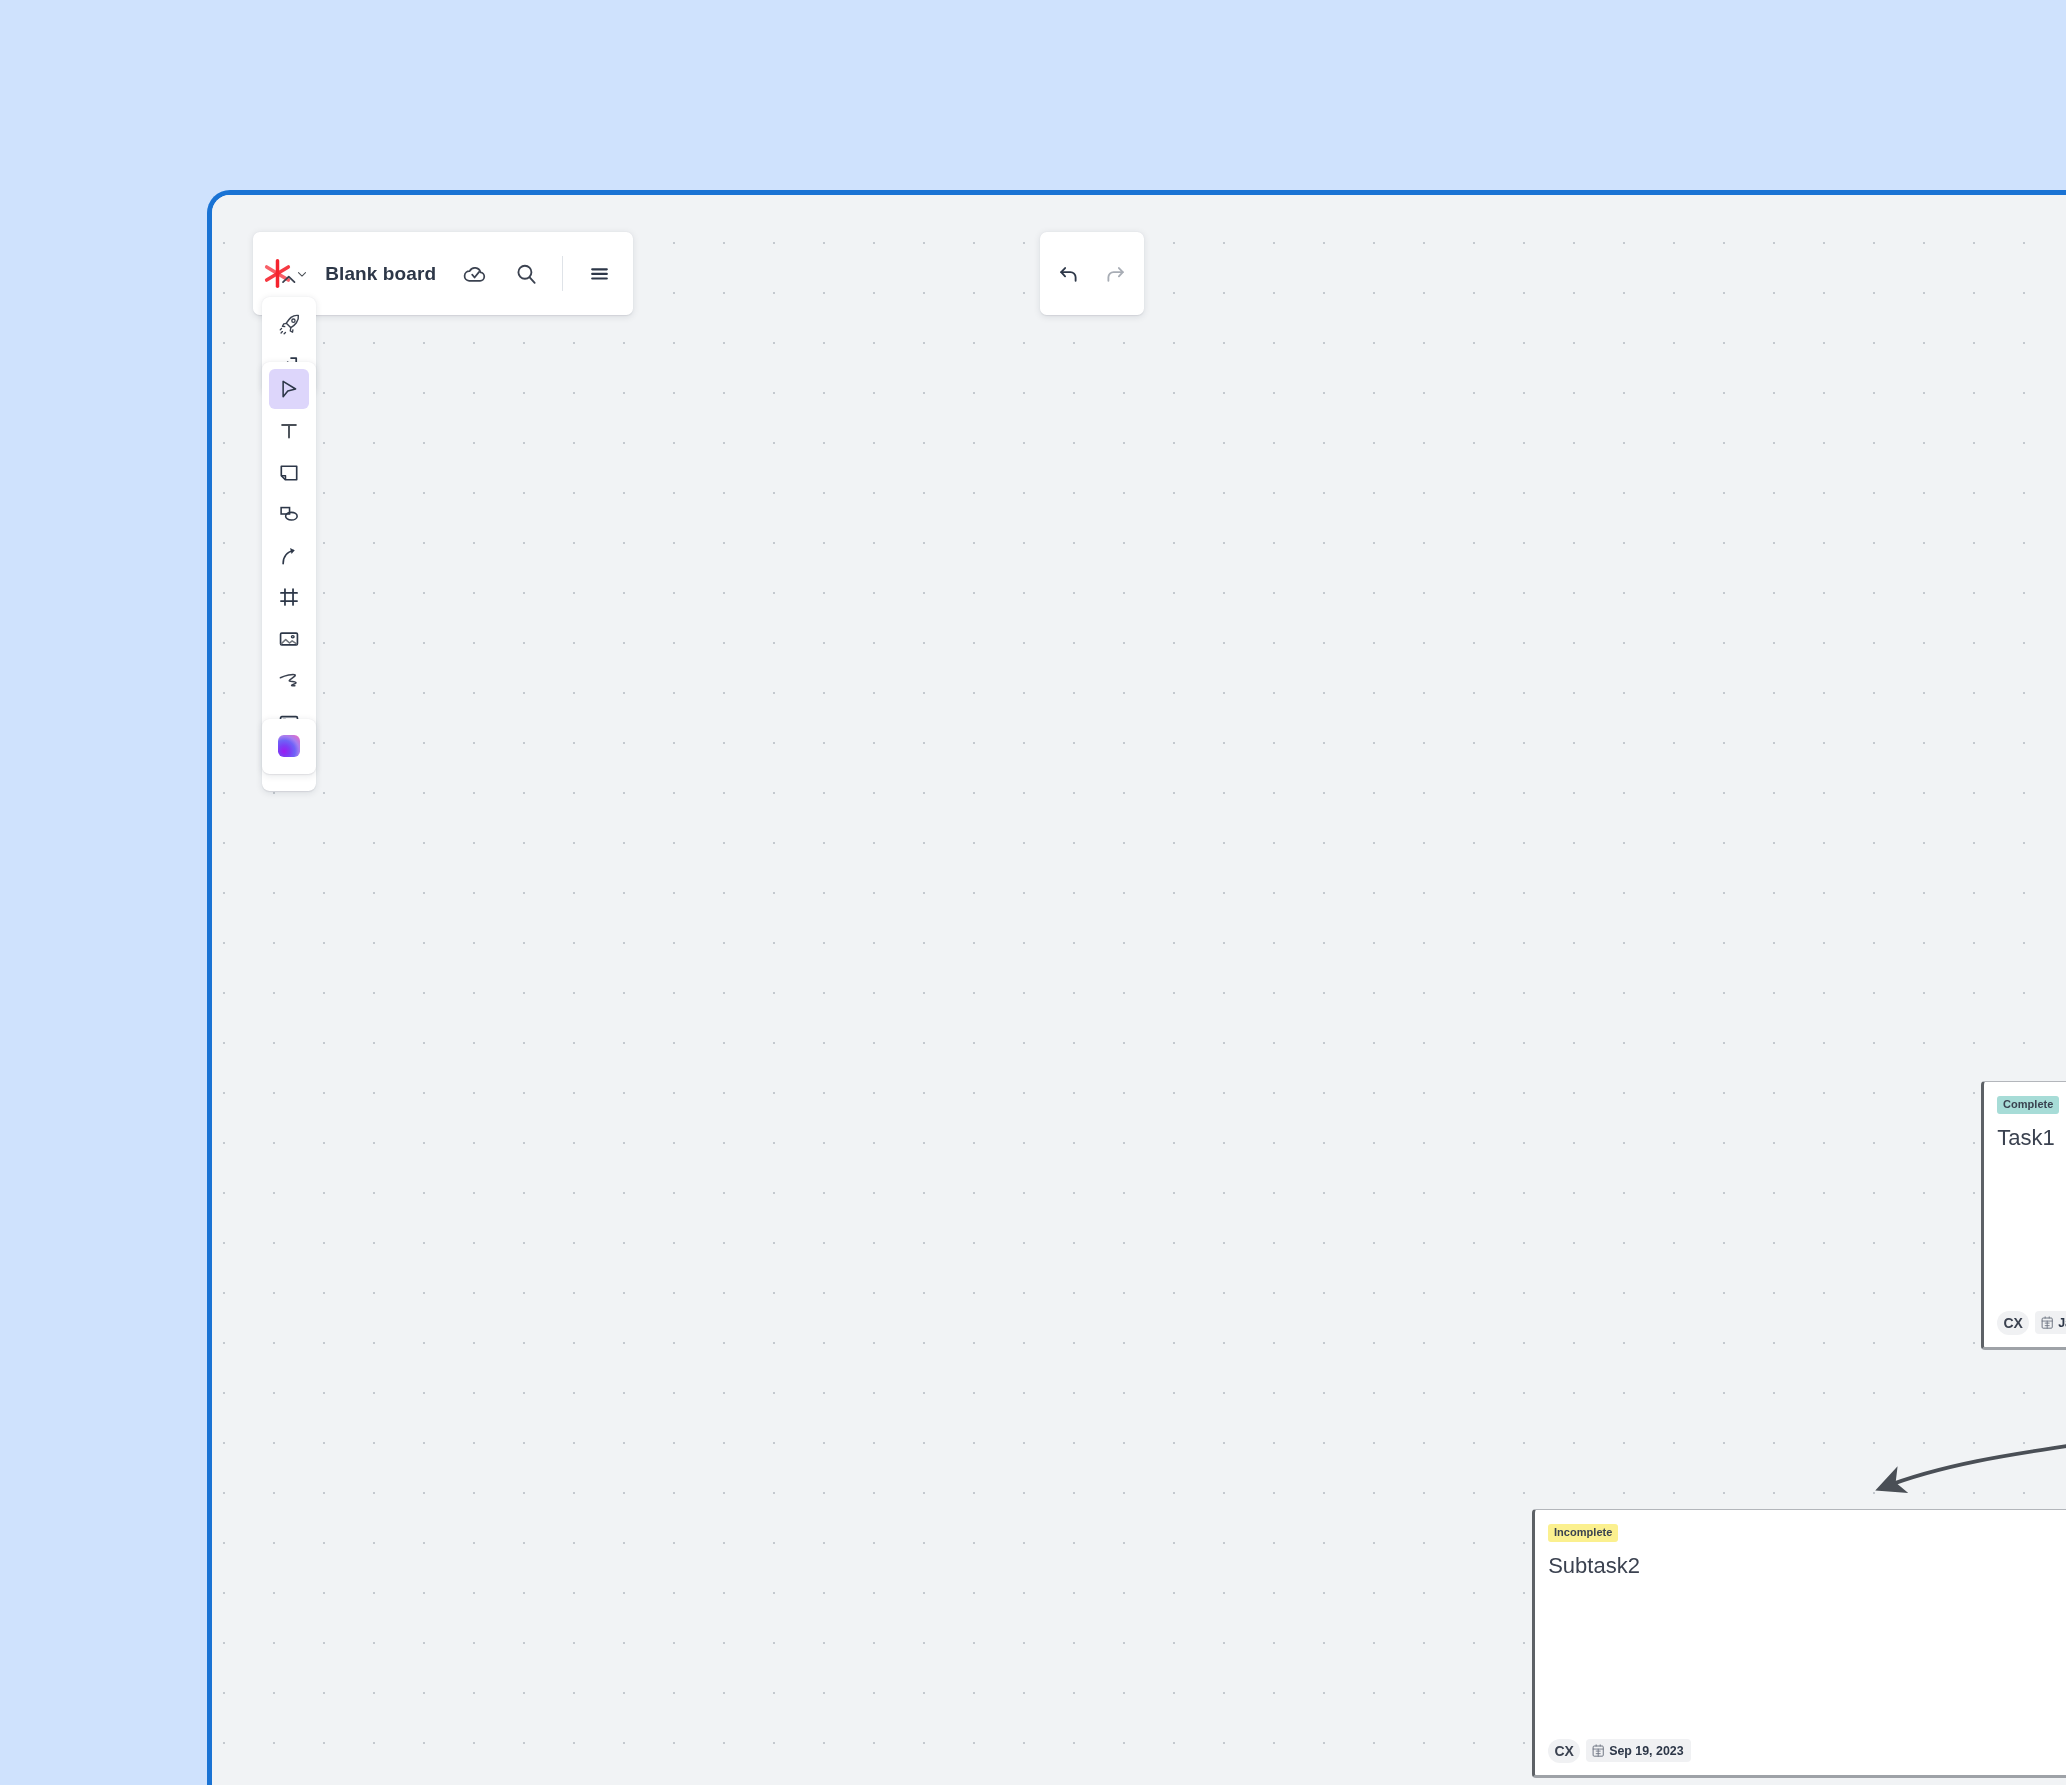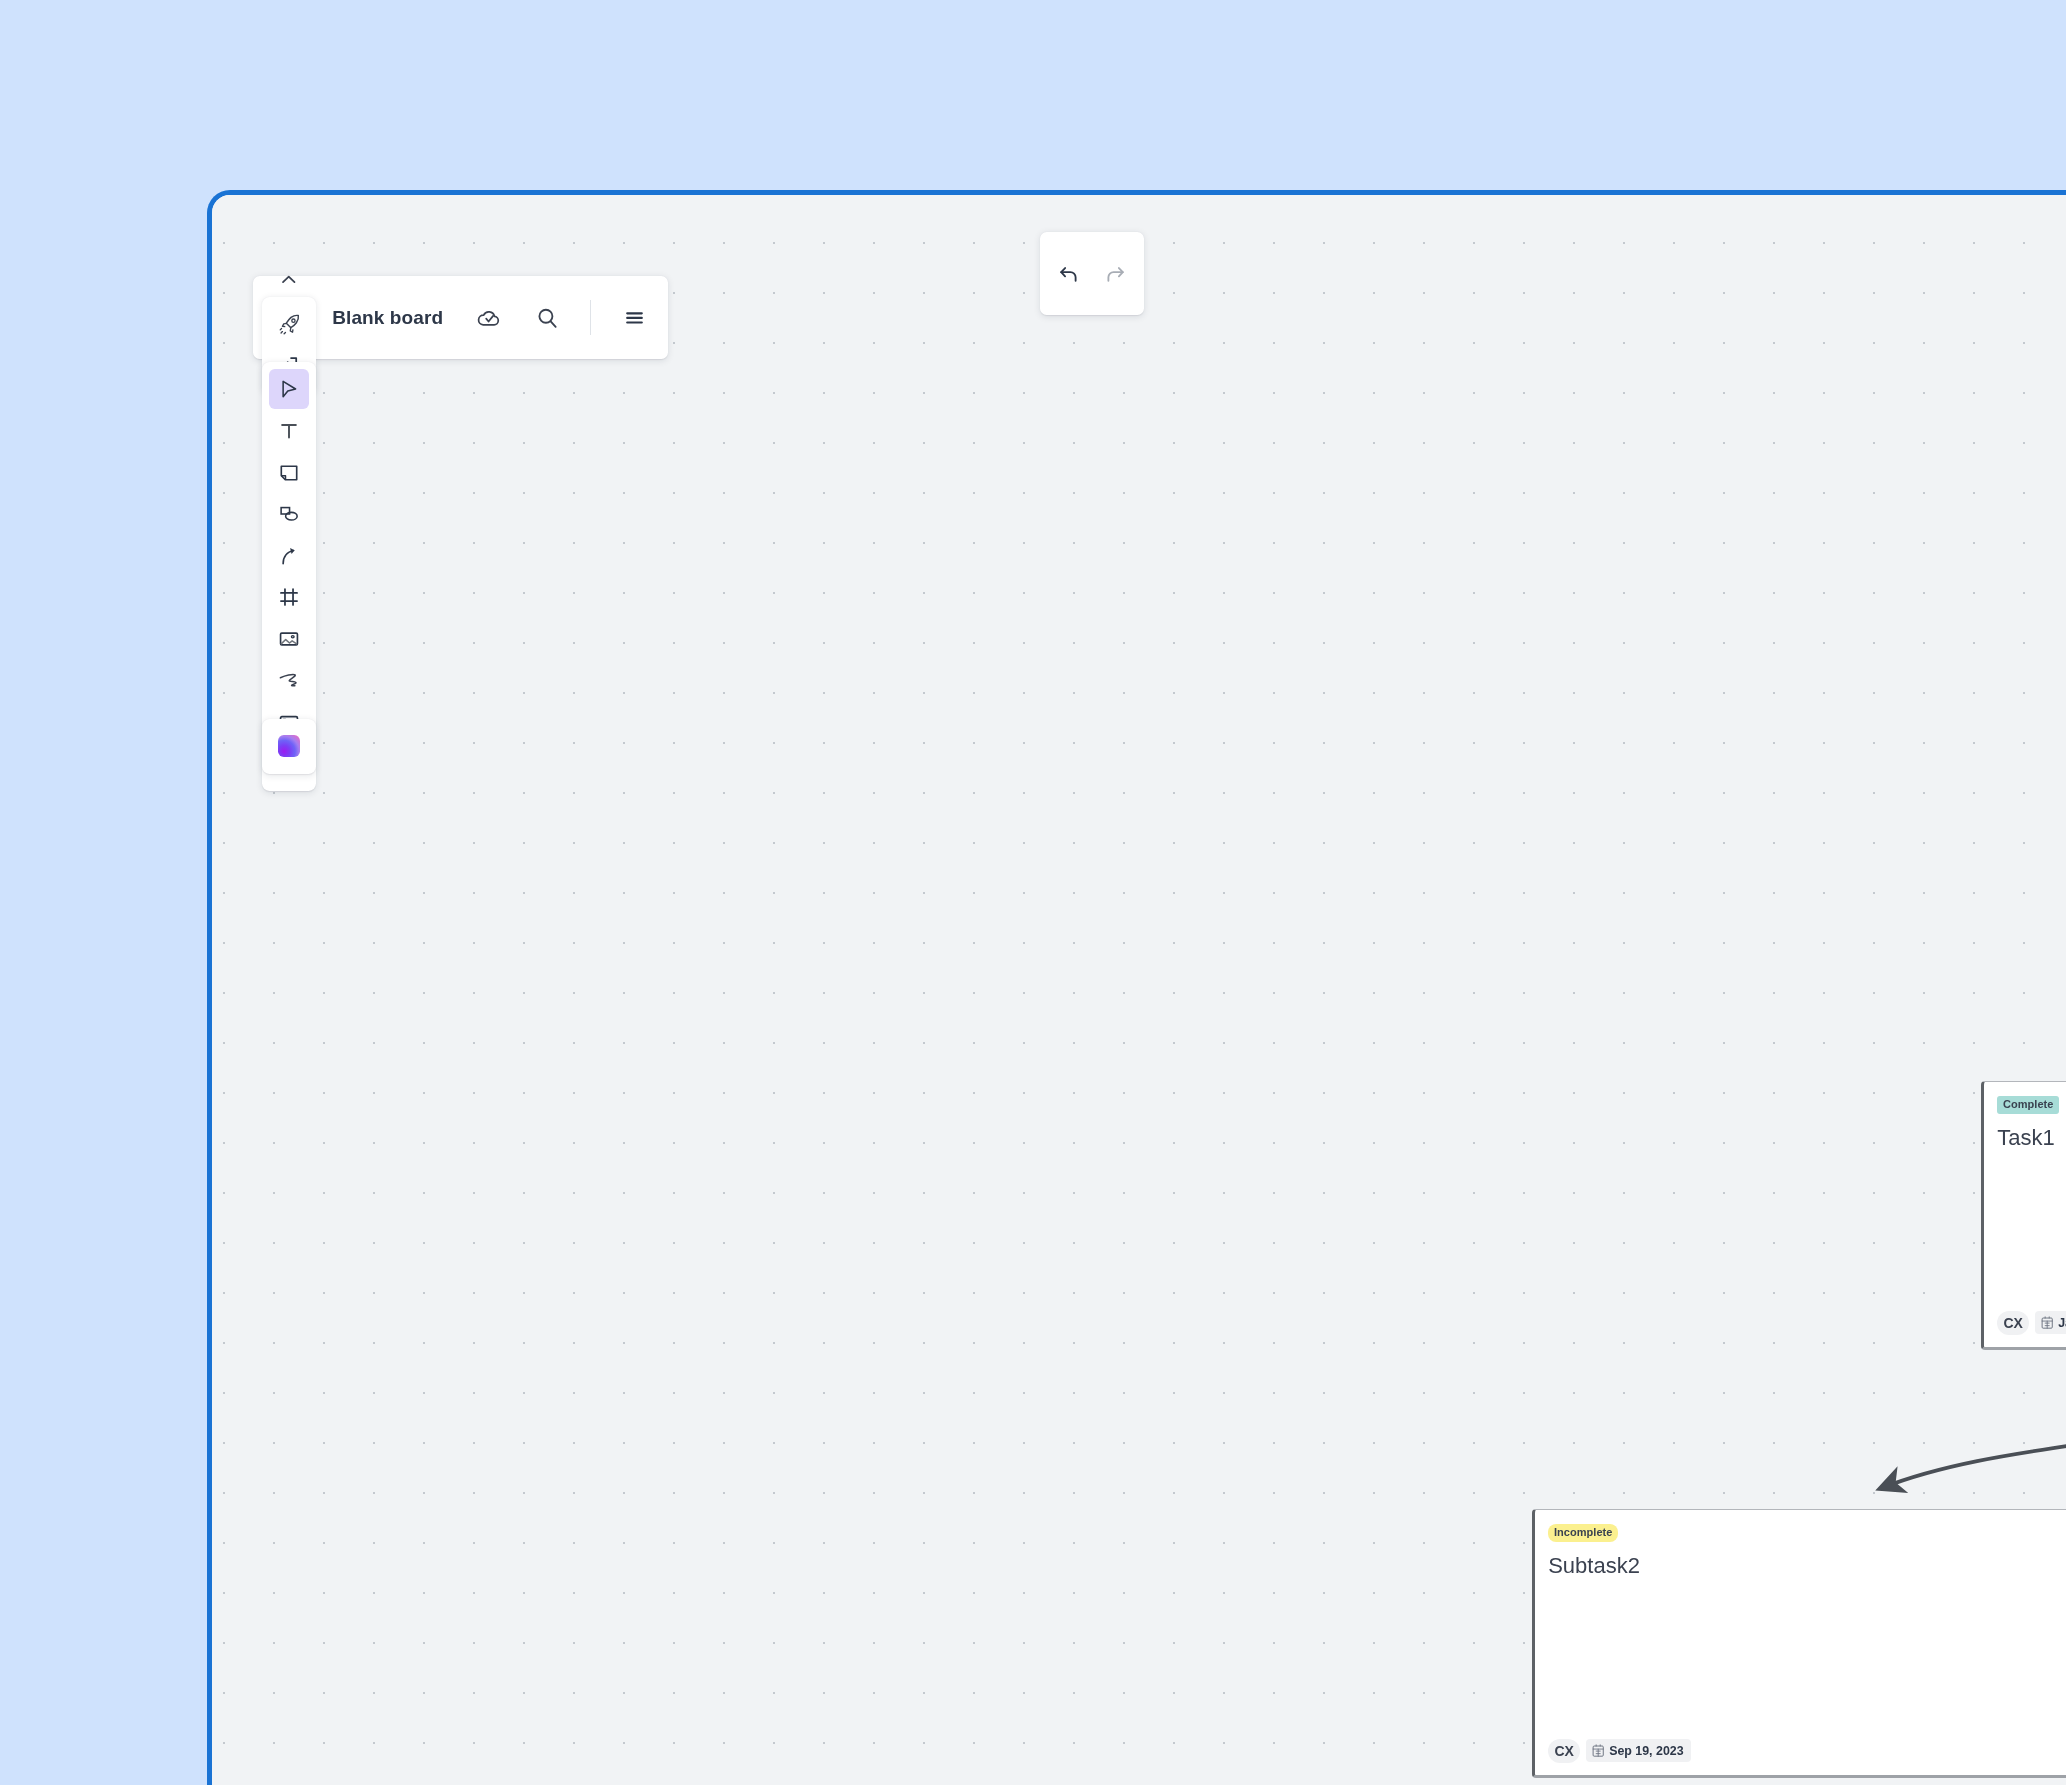--- a/index.html
+++ b/index.html
@@ -55,21 +55,21 @@
     position: absolute;
     top: 37px;
     background: #ffffff;
     border-radius: 6.6px;
     box-shadow: 0 1.7px 7.4px rgba(20,30,50,0.10), 0 0.4px 1.2px rgba(20,30,50,0.08);
     display: flex;
     align-items: center;
     height: 83px;
   }
 
-  #header-left  { left: 41px; padding: 0 10.7px 0 9px; gap: 12px; margin-top: 44px; }
+  #header-left  { left: 41px; padding: 0 10.7px 0 9px; gap: 5px; }
   #header-undo  { left: 828px; padding: 0 5.8px; }
 
   .hbtn {
     width: 46px; height: 46px;
     display: flex; align-items: center; justify-content: center;
     border-radius: 5px;
     cursor: pointer;
     flex: none;
   }
 
@@ -146,21 +146,21 @@
     align-self: flex-start;
     font-size: 11px;
     font-weight: 700;
     color: #3a4250;
     padding: 3.3px 5.8px 3.7px;
     border-radius: 2.9px;
     line-height: 1;
     letter-spacing: 0.04px;
   }
   .badge.complete   { background: #a7dcd7; }
-  .badge.incomplete { background: #fbf08f; border-radius: 8px; }
+  .badge.incomplete { background: #fbf08f; }
 
   .card-title {
     font-size: 22px;
     color: #3b4250;
     margin-top: 11.6px;
     line-height: 1.1;
     font-weight: 400;
   }
 
   .card-footer {

